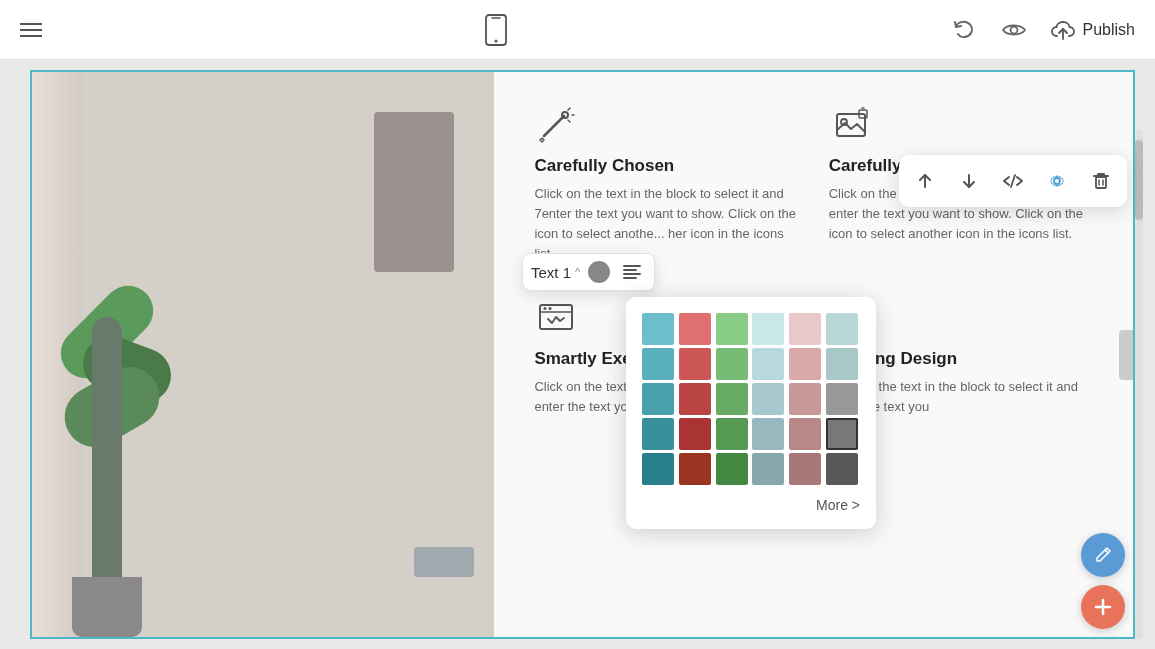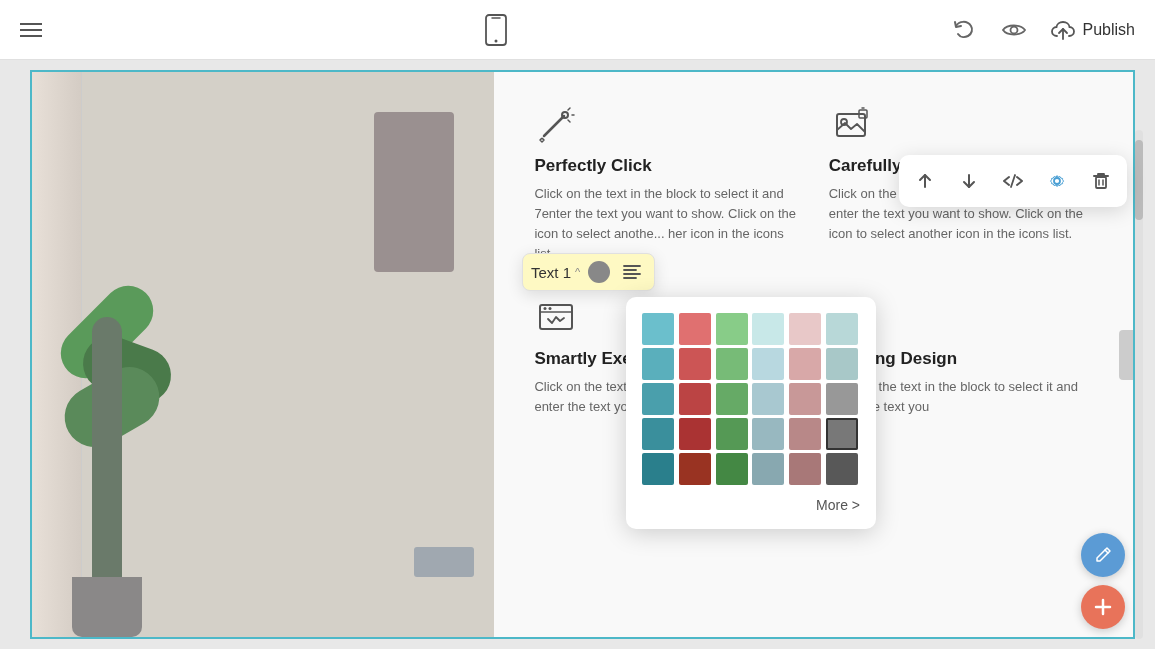--- a/index.html
+++ b/index.html
@@ -139,21 +139,21 @@
       color: #555;
       border-radius: 6px;
     }
     .element-toolbar-btn.active { color: #4a9fd4; }
 
     
     .text-block-toolbar {
       position: absolute;
       top: 193px;
       left: 522px;
-      background: #fef9c3;
+      background: #ffffff;
       border: 1px solid #e0e0e0;
       border-radius: 8px;
       box-shadow: 0 4px 16px rgba(0,0,0,0.12);
       display: flex;
       align-items: center;
       gap: 4px;
       padding: 4px 8px;
       z-index: 300;
     }
     .text-label {
@@ -450,21 +450,21 @@
             <div class="feature-icon">
               <svg width="44" height="44" viewBox="0 0 44 44" fill="none">
                 <line x1="10" y1="34" x2="30" y2="14" stroke="#555" stroke-width="2.5" stroke-linecap="round"></line>
                 <circle cx="31" cy="13" r="3" stroke="#555" stroke-width="2" fill="none"></circle>
                 <line x1="34" y1="8" x2="36" y2="6" stroke="#555" stroke-width="1.5" stroke-linecap="round"></line>
                 <line x1="38" y1="13" x2="40" y2="13" stroke="#555" stroke-width="1.5" stroke-linecap="round"></line>
                 <line x1="34" y1="18" x2="36" y2="20" stroke="#555" stroke-width="1.5" stroke-linecap="round"></line>
                 <polyline points="8,36 6,38 8,40 10,38 8,36" stroke="#555" stroke-width="1.5" fill="none" stroke-linejoin="round"></polyline>
               </svg>
             </div>
-            <div class="feature-title">Perfectly Click</div>
+            <div class="feature-title">Carefully Chosen</div>
             <div class="feature-text">Click on the text in the block to select it and 7enter the text you want to show. Click on the icon to select anothe... her icon in the icons list.</div>
           </div>
 
           <div class="feature-item">
             <div class="feature-icon">
               <svg width="44" height="44" viewBox="0 0 44 44" fill="none">
                 <rect x="8" y="12" width="28" height="22" rx="2" stroke="#555" stroke-width="2" fill="none"></rect>
                 <circle cx="15" cy="20" r="3" stroke="#555" stroke-width="1.8" fill="none"></circle>
                 <polyline points="8,28 16,21 22,27 28,22 36,30" stroke="#555" stroke-width="1.8" fill="none" stroke-linecap="round" stroke-linejoin="round"></polyline>
                 <rect x="30" y="8" width="8" height="8" rx="1" stroke="#555" stroke-width="1.5" fill="none"></rect>

